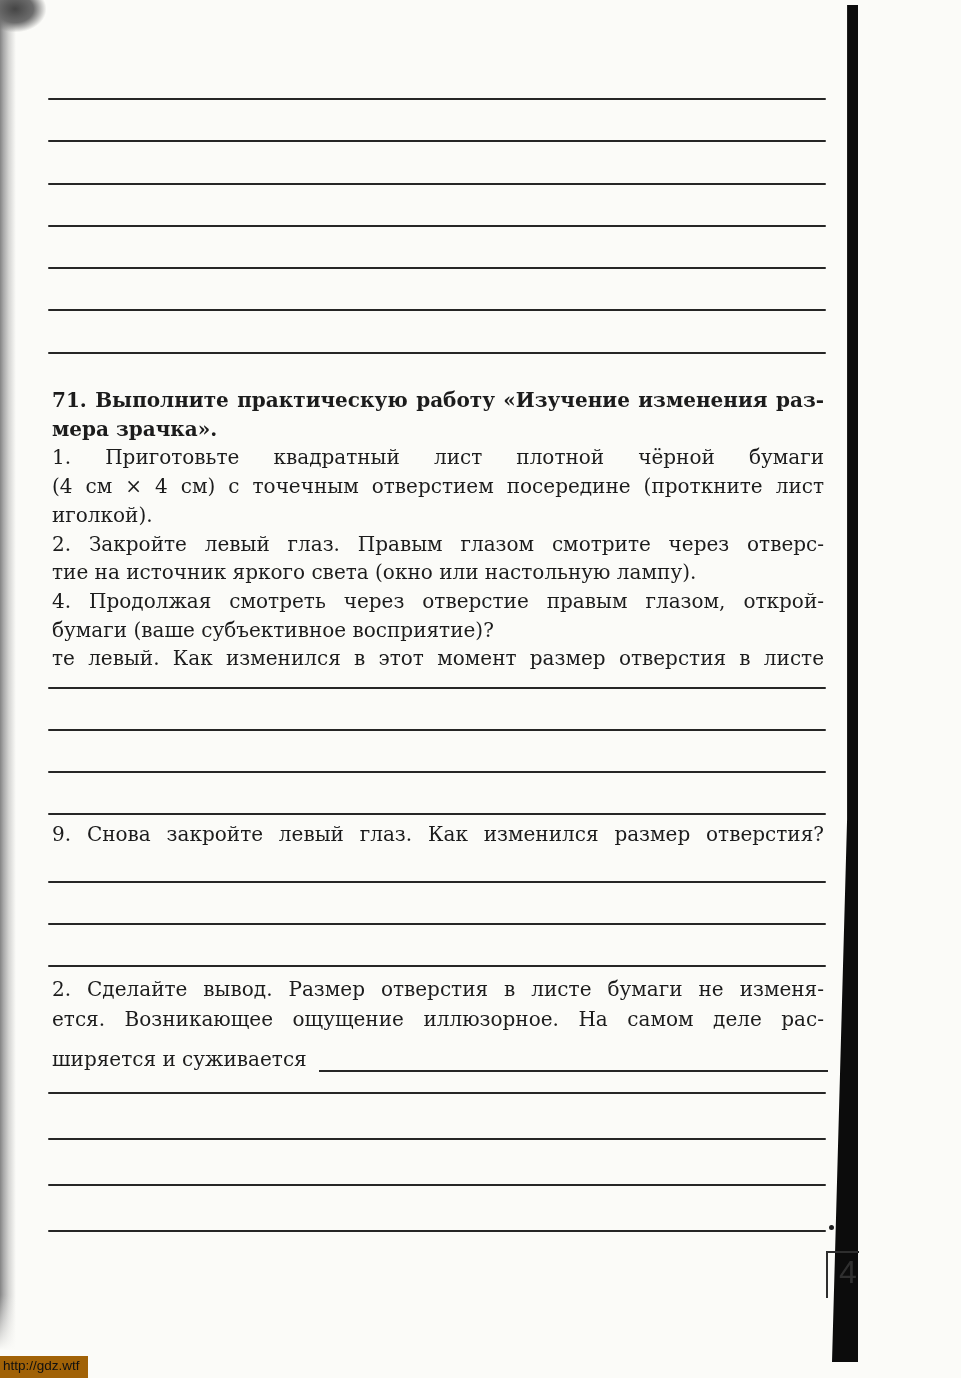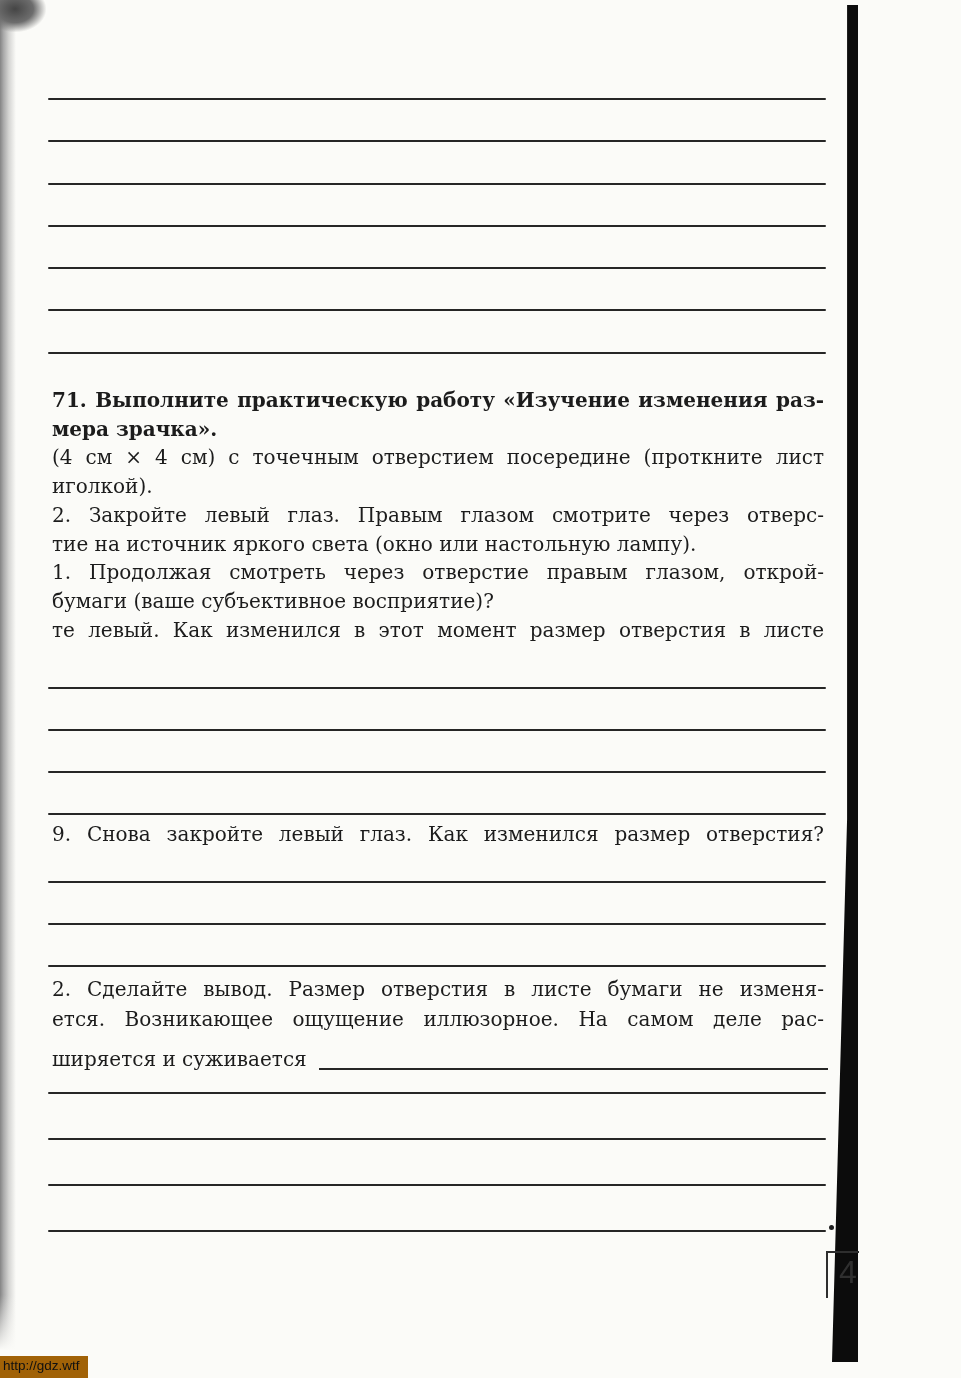--- a/index.html
+++ b/index.html
@@ -29,21 +29,21 @@
   #rules-q5{top:1092px;row-gap:44px;}
   
   .textblock{position:absolute;left:52px;width:772px;font-size:20px;}
   .tl{line-height:28.7px;text-align:justify;}
   .tl.b{font-weight:bold;}
   .tl.jl{text-align-last:justify;text-justify:inter-word;}
   #main-text{top:386px;}
   #q4-line{top:820px;line-height:28.7px;text-align:justify;text-align-last:justify;}
   #q5-text{top:974px;}
   #q5-text .tl{line-height:30px;}
-  .fill-row{position:absolute;left:52px;top:1046px;width:776px;display:flex;align-items:flex-start;font-size:20px;}
+  .fill-row{position:absolute;left:52px;top:1046px;width:776px;display:flex;align-items:flex-end;font-size:20px;}
   .fill-label{line-height:26px;white-space:nowrap;}
   .fill-blank{flex:1;height:22px;border-bottom:2.5px solid #262626;margin-left:12px;}
   .end-dot{position:absolute;left:829px;top:1225px;width:5px;height:5px;border-radius:50%;background:#1f1f1f;}
   
   .pn-h{position:absolute;left:826px;top:1251px;width:112px;height:2px;background:#2e2e2e;}
   .pn-arrow{position:absolute;left:936px;top:1247px;width:0;height:0;
     border-left:9px solid #2e2e2e;border-top:5px solid transparent;border-bottom:5px solid transparent;}
   .pn-v{position:absolute;left:826px;top:1251px;width:2px;height:47px;background:#2e2e2e;}
   .pn-num{position:absolute;left:839px;top:1254px;font-family:"Liberation Sans",sans-serif;
     font-size:32px;color:#2f2f2f;letter-spacing:1px;}
@@ -68,25 +68,26 @@
       <div class="rule"></div>
       <div class="rule"></div>
       <div class="rule"></div>
       <div class="rule"></div>
       <div class="rule"></div>
     </div>
 
   <div class="textblock" id="main-text">
       <div class="tl b jl">71. Выполните практическую работу «Изучение изменения раз-</div>
       <div class="tl b">мера зрачка».</div>
+      <div class="tl jl">1. Приготовьте квадратный лист плотной чёрной бумаги</div>
       <div class="tl jl">(4 см × 4 см) с точечным отверстием посередине (проткните лист</div>
       <div class="tl">иголкой).</div>
       <div class="tl jl">2. Закройте левый глаз. Правым глазом смотрите через отверс-</div>
       <div class="tl">тие на источник яркого света (окно или настольную лампу).</div>
-      <div class="tl jl">1. Продолжая смотреть через отверстие правым глазом, открой-</div>
+      <div class="tl jl">4. Продолжая смотреть через отверстие правым глазом, открой-</div>
       <div class="tl">бумаги (ваше субъективное восприятие)?</div>
       <div class="tl jl">те левый. Как изменился в этот момент размер отверстия в листе</div>
     </div>
 
   <div class="rules" id="rules-q3">
       <div class="rule"></div>
       <div class="rule"></div>
       <div class="rule"></div>
       <div class="rule"></div>
     </div>

